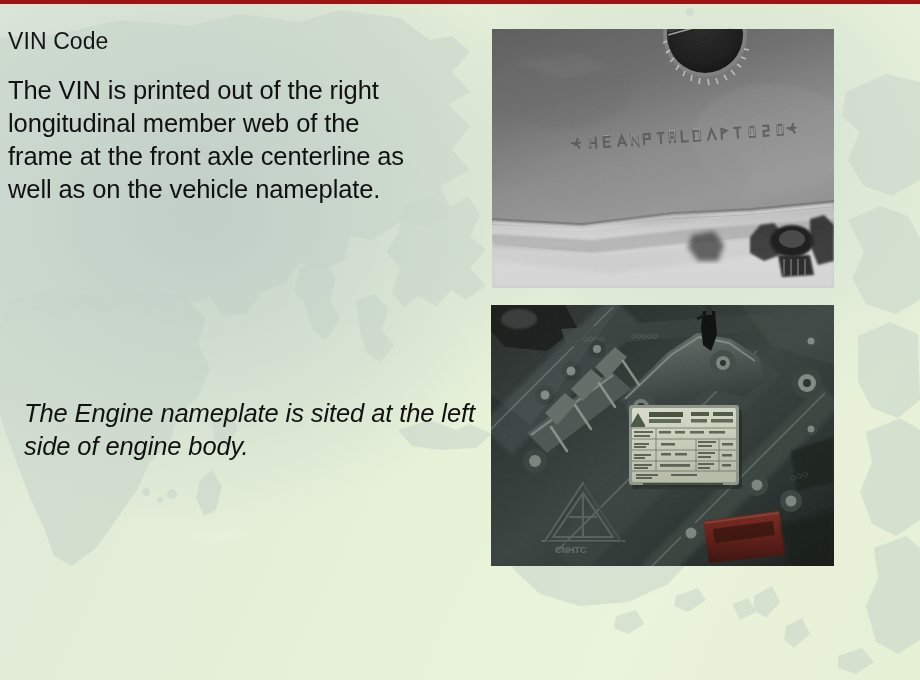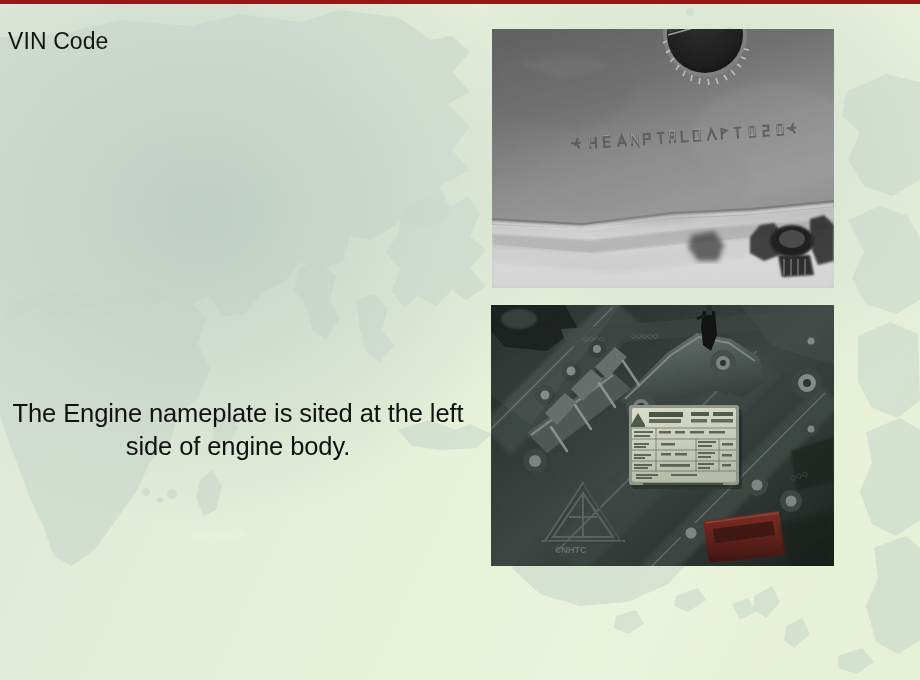--- a/index.html
+++ b/index.html
@@ -8,21 +8,20 @@
     font-family:"Liberation Sans", sans-serif;
     background:#e7f0d6;
     position:relative;
   }
   
   #slide{
     position:absolute;left:0;top:0;width:920px;height:680px;
     overflow:hidden;
     background:
       linear-gradient(115deg,#dfe9da 0%,#e2ecd7 28%,#e8f2d9 55%,#eaf3db 75%,#e6f0d5 100%);
-    text-align: center;
   }
   
   #haze{
     position:absolute;left:-60px;top:-40px;width:620px;height:560px;
     background:radial-gradient(ellipse at 42% 45%, rgba(186,201,196,.75) 0%, rgba(198,212,203,.45) 45%, rgba(214,228,210,0) 72%);
     pointer-events:none;
   }
   #haze2{
     position:absolute;left:430px;top:-10px;width:520px;height:420px;
     background:radial-gradient(ellipse at 55% 40%, rgba(190,206,200,.55) 0%, rgba(205,219,207,.30) 50%, rgba(220,233,214,0) 76%);
@@ -50,21 +49,21 @@
   .body{
     position:absolute;
     color:#111111;
     font-size:25.5px;
     line-height:33px;
     letter-spacing:-.1px;
   }
   #vin-heading{left:8px;top:28px;}
   #vin-body{left:8px;top:74px;width:420px;}
   #eng-heading{left:12px;top:353px;}
-  #eng-body{left:8px;top:397px;width:460px;}
+  #eng-body{left:24px;top:397px;width:460px;font-style:italic;}
 
   
   .photo{
     position:absolute;
     overflow:hidden;
     background:#555;
   }
   #photo-vin{left:492px;top:29px;width:342px;height:259px;}
   #photo-engine{left:491px;top:305px;width:343px;height:261px;}
   .photo svg{display:block;width:100%;height:100%;}
@@ -145,20 +144,21 @@
     </g>
   </svg>
 
   <div id="haze"></div>
   <div id="haze2"></div>
 
   <div id="topbar" style="background:#9c1414;"></div>
 
   <div class="heading" id="vin-heading">VIN Code</div>
 
+  <div class="body" id="vin-body">The VIN is printed out of the right longitudinal member web of the frame at the front axle centerline as well as on the vehicle nameplate.</div>
 
 
   <div class="body" id="eng-body">The Engine nameplate is sited at the left side of engine body.</div>
 
   <div class="photo" id="photo-vin">
     <svg viewBox="0 0 342 259" preserveAspectRatio="none">
       <defs>
         <linearGradient id="frameG" x1="0" y1="0" x2="0.35" y2="1">
           <stop offset="0%" stop-color="#5d5d5d"></stop>
           <stop offset="30%" stop-color="#6e6e6e"></stop>

